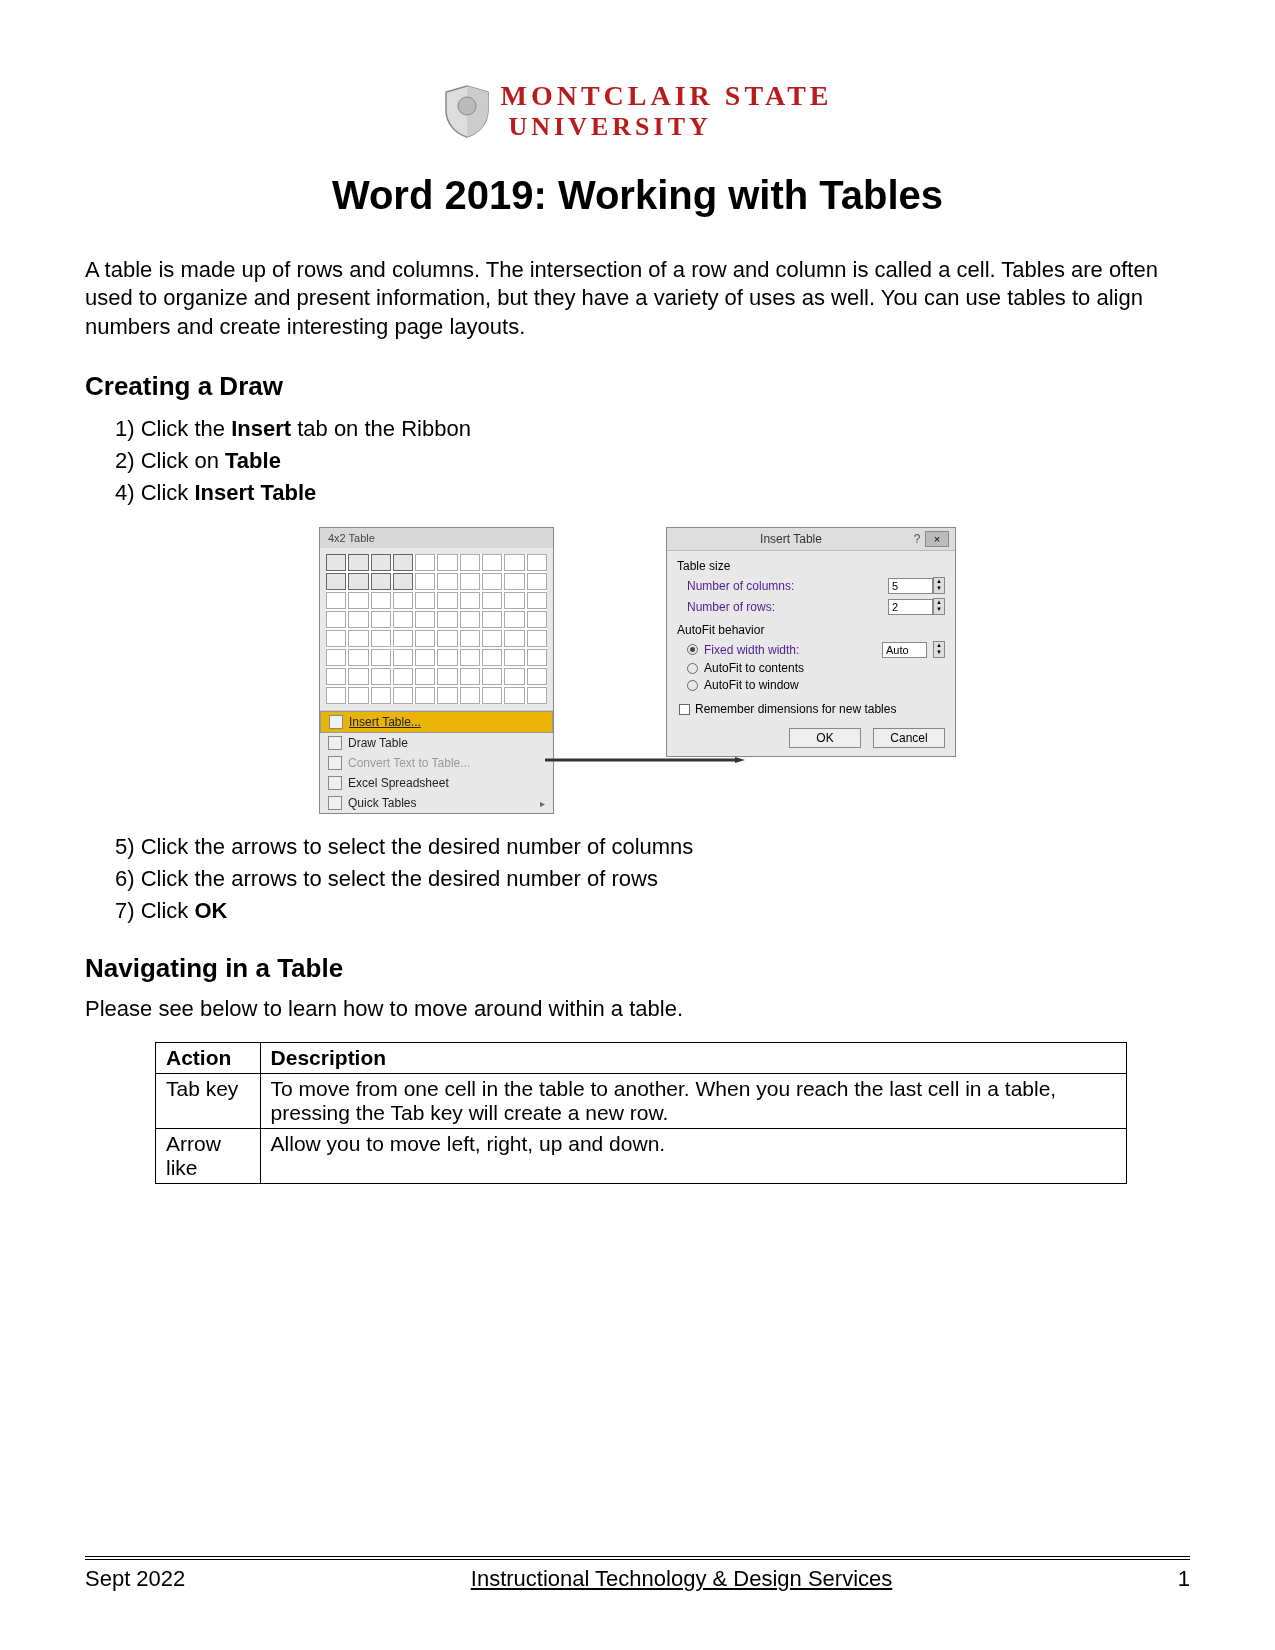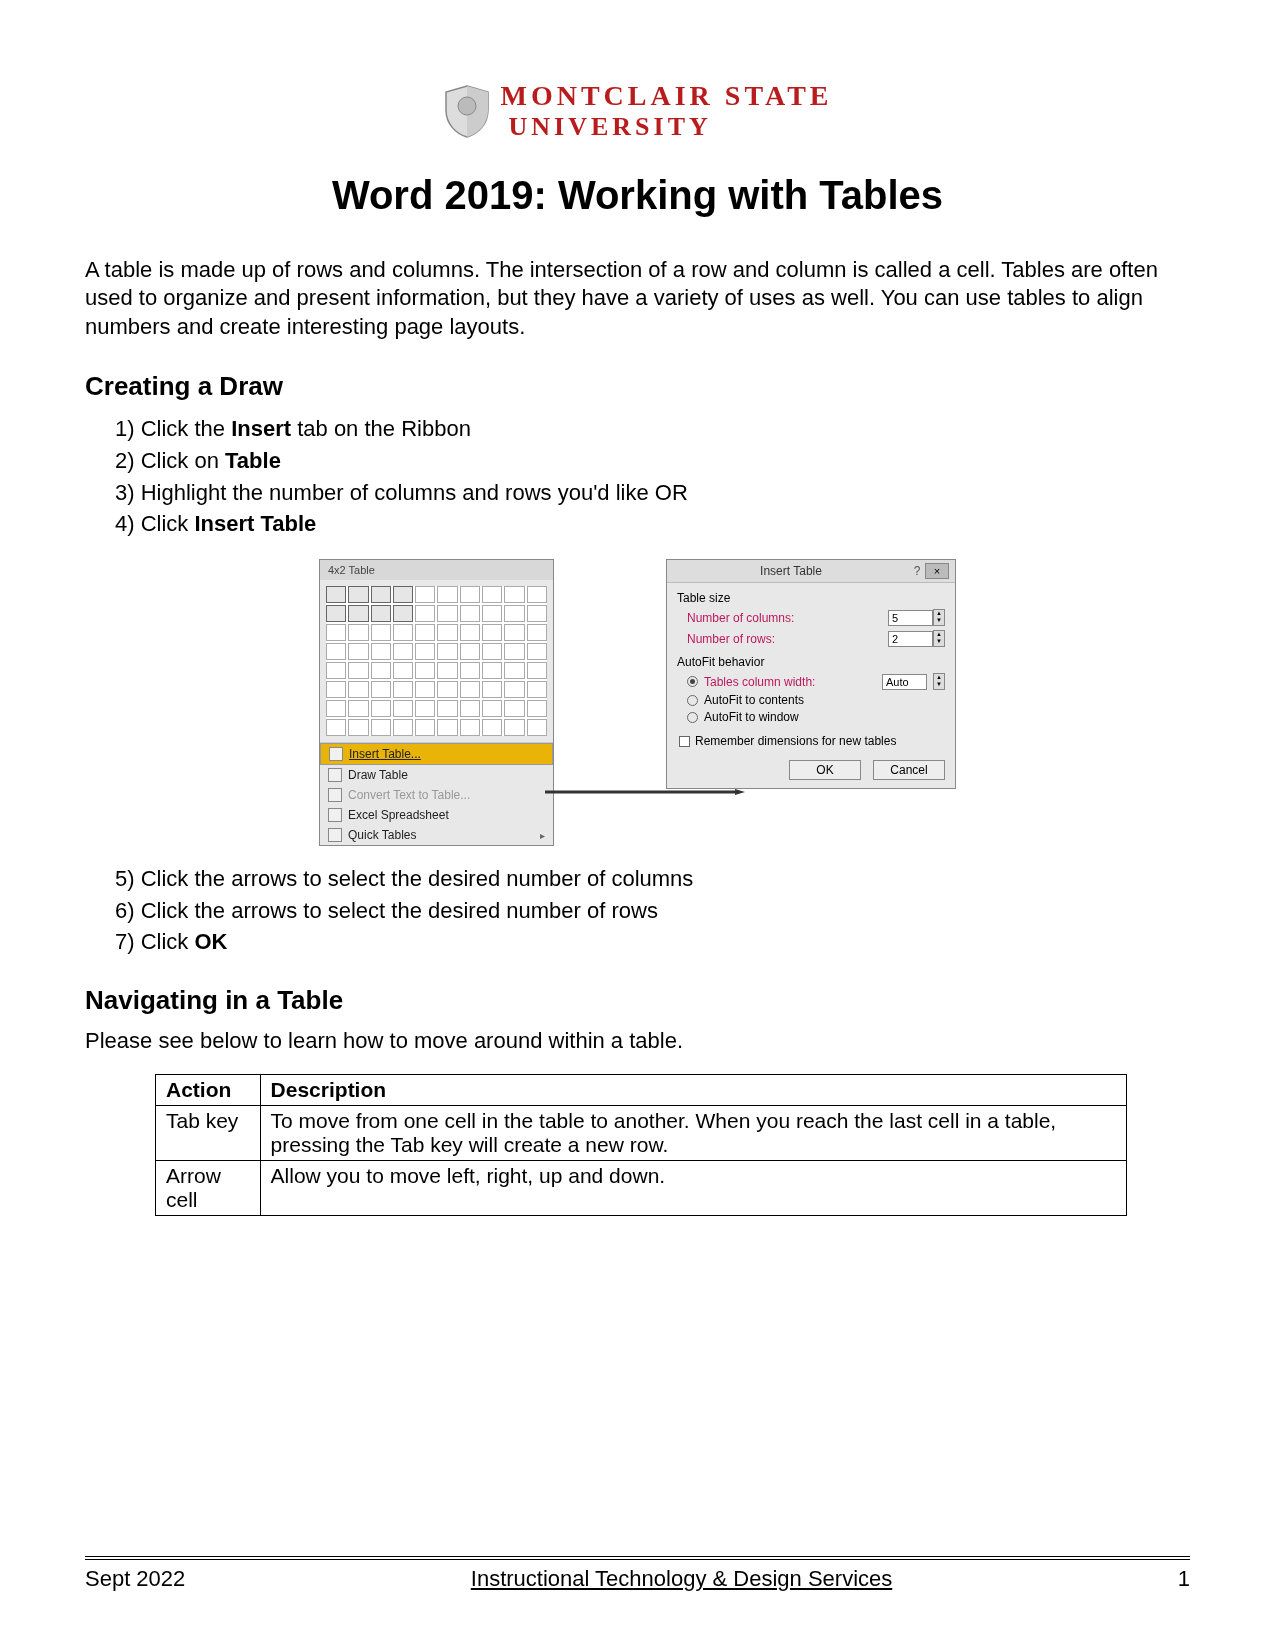--- a/index.html
+++ b/index.html
@@ -132,21 +132,21 @@
   line-height: 14px;
 }
 .dlg-body { padding: 8px 10px; }
 .dlg-sect { font-size: 12px; margin-bottom: 4px; color: #000000; }
 .dlg-row {
   display: flex;
   align-items: center;
   margin: 4px 0 4px 10px;
   font-size: 12px;
 }
-.dlg-label { flex: 1; color: #be185d; }
+.dlg-label { flex: 1; color: #4c1d95; }
 .dlg-inp {
   width: 45px;
   border: 1px solid #888;
   background: white;
   padding: 1px 3px;
   font-size: 11px;
 }
 .dlg-spin {
   width: 12px; height: 17px;
   border: 1px solid #888;
@@ -238,21 +238,20 @@
 
 <h1 class="doc-title">Word 2019: Working with Tables</h1>
 
 <p class="intro">A table is made up of rows and columns. The intersection of a row and column is called a cell. Tables are often used to organize and present information, but they have a variety of uses as well. You can use tables to align numbers and create interesting page layouts.</p>
 
 <h2 class="section-h">Creating a Draw</h2>
 
 <div class="steps">
   <div class="step-item"><span>1) Click the </span><b>Insert</b><span> tab on the Ribbon</span></div>
   <div class="step-item"><span>2) Click on </span><b>Table</b><span></span></div>
-  <div class="step-item"><span>3) Highlight the number of columns and rows you'd like OR</span></div>
   <div class="step-item"><span>4) Click </span><b>Insert Table</b></div>
 </div>
 
 <div class="figure-row">
 
   <div class="table-menu">
     <div class="tm-header">4x2 Table</div>
     <div class="tm-grid">
       <div class="tm-cell sel"></div>
         <div class="tm-cell sel"></div>
@@ -385,21 +384,21 @@
         <span class="dlg-label">Number of rows:</span>
         <span class="dlg-inp">2</span>
         <span class="dlg-spin">
             <span>▲</span>
             <span>▼</span>
           </span>
       </div>
       <div class="dlg-sect" style="margin-top:8px;">AutoFit behavior</div>
       <div class="dlg-radio">
         <span class="radio-dot filled"></span>
-        <span class="dlg-label" style="flex:1;">Tables column width:</span>
+        <span class="dlg-label" style="flex:1;">Fixed width width:</span>
         <span class="dlg-inp">Auto</span>
         <span class="dlg-spin">
             <span>▲</span>
             <span>▼</span>
           </span>
       </div>
       <div class="dlg-radio">
         <span class="radio-dot"></span>
         <span>AutoFit to contents</span>
       </div>
@@ -432,21 +431,21 @@
   <tbody>
       <tr>
     <th>Action</th>
     <th>Description</th>
   </tr>
   <tr>
     <td>Tab key</td>
     <td>To move from one cell in the table to another. When you reach the last cell in a table, pressing the Tab key will create a new row.</td>
   </tr>
   <tr>
-    <td>Arrow cell</td>
+    <td>Arrow like</td>
     <td>Allow you to move left, right, up and down.</td>
   </tr>
 </tbody>
   </table>
 
 <div class="footer">
   <hr class="footer-rule">
   <div class="footer-row">
     <span class="footer-left">Sept 2022</span>
     <span class="footer-center">Instructional Technology &amp; Design Services</span>

